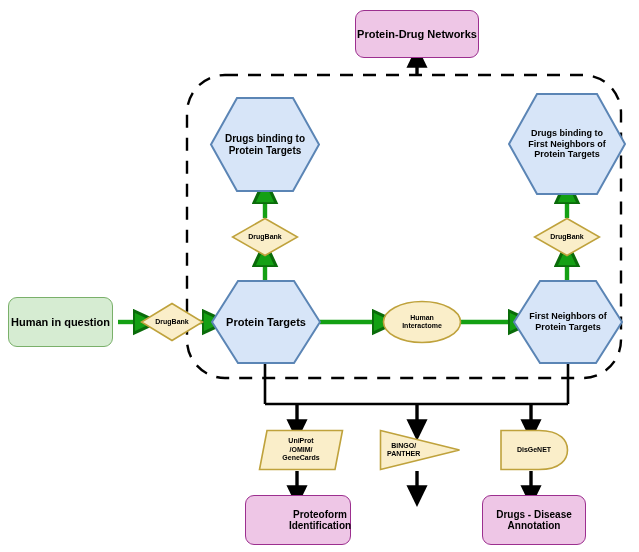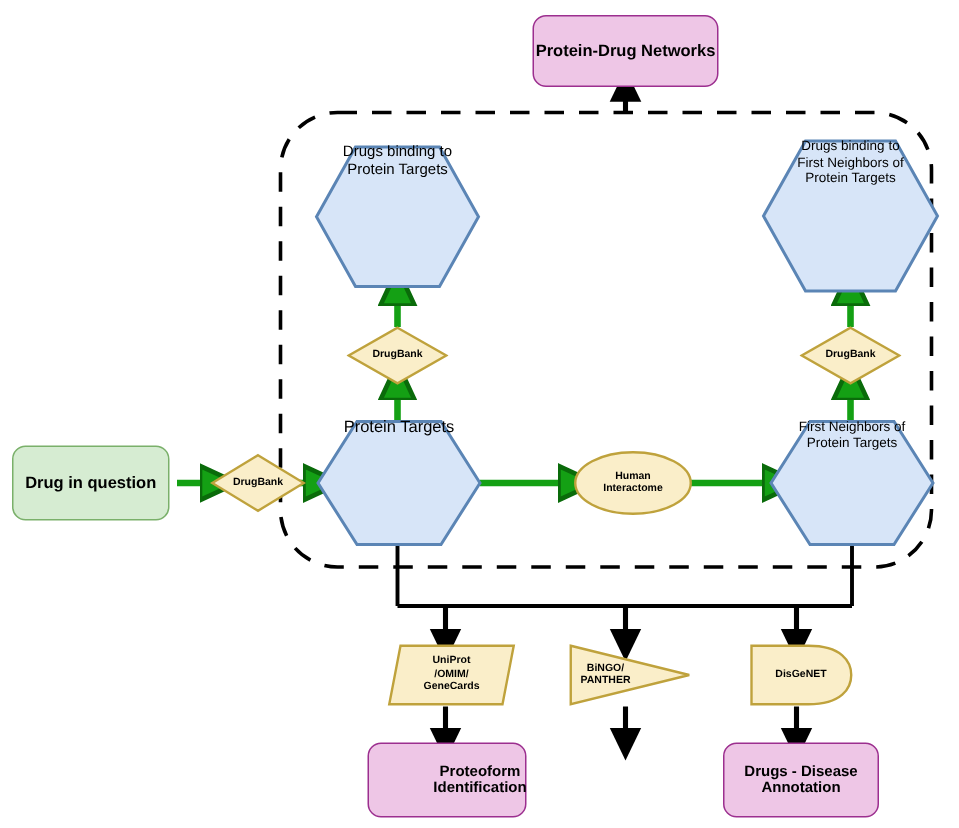--- a/index.html
+++ b/index.html
@@ -10,22 +10,22 @@
         text-align:center;font-weight:bold;color:#000;box-sizing:border-box;
         line-height:1.15;}
   
   .rrect{border-radius:9px;border:1.6px solid #000;}
   .green-box{background:#d6ecd2;border-color:#7ab06a;}
   .purple-box{background:#eec6e6;border-color:#9c2f8f;}
   
   .hexwrap{position:absolute;}
   .hexwrap svg{position:absolute;left:0;top:0;}
   .hexlabel{position:absolute;left:0;top:0;width:100%;height:100%;
-            display:flex;align-items:flex-start;justify-content:center;text-align:center;
-            font-weight:normal;color:#000;line-height:1.18;pointer-events:none;}
+            display:flex;align-items:center;justify-content:center;text-align:center;
+            font-weight:bold;color:#000;line-height:1.18;pointer-events:none;}
   .shapewrap{position:absolute;}
   .shapewrap svg{position:absolute;left:0;top:0;}
   .shapelabel{position:absolute;left:0;top:0;width:100%;height:100%;
             display:flex;align-items:center;justify-content:center;text-align:center;
             font-weight:bold;color:#000;line-height:1.2;pointer-events:none;}
   .f7{font-size:7px;}
   .f9{font-size:9px;}
   .f10{font-size:10px;}
   .f11{font-size:11px;}
   svg.overlay{position:absolute;left:0;top:0;width:639px;height:552px;pointer-events:none;}
@@ -119,21 +119,21 @@
   <div class="shapewrap" style="left:533px;top:217px;width:68px;height:40px;">
     <svg width="68" height="40" viewBox="0 0 68 40">
       <polygon points="34,1.5 66.5,20 34,38.5 1.5,20" fill="#faeec9" stroke="#bfa23c" stroke-width="1.6"></polygon>
     </svg>
     <div class="shapelabel f7">
       <span>DrugBank</span>
     </div>
   </div>
 
   <div class="node rrect green-box f11" style="left:8px;top:297px;width:105px;height:50px;">
-    <span>Drug in question</span>
+    <span>Human in question</span>
   </div>
 
   <div class="shapewrap" style="left:140px;top:302px;width:64px;height:40px;">
     <svg width="64" height="40" viewBox="0 0 64 40">
       <polygon points="32,1.5 62.5,20 32,38.5 1.5,20" fill="#faeec9" stroke="#bfa23c" stroke-width="1.6"></polygon>
     </svg>
     <div class="shapelabel f7">
       <span>DrugBank</span>
     </div>
   </div>

